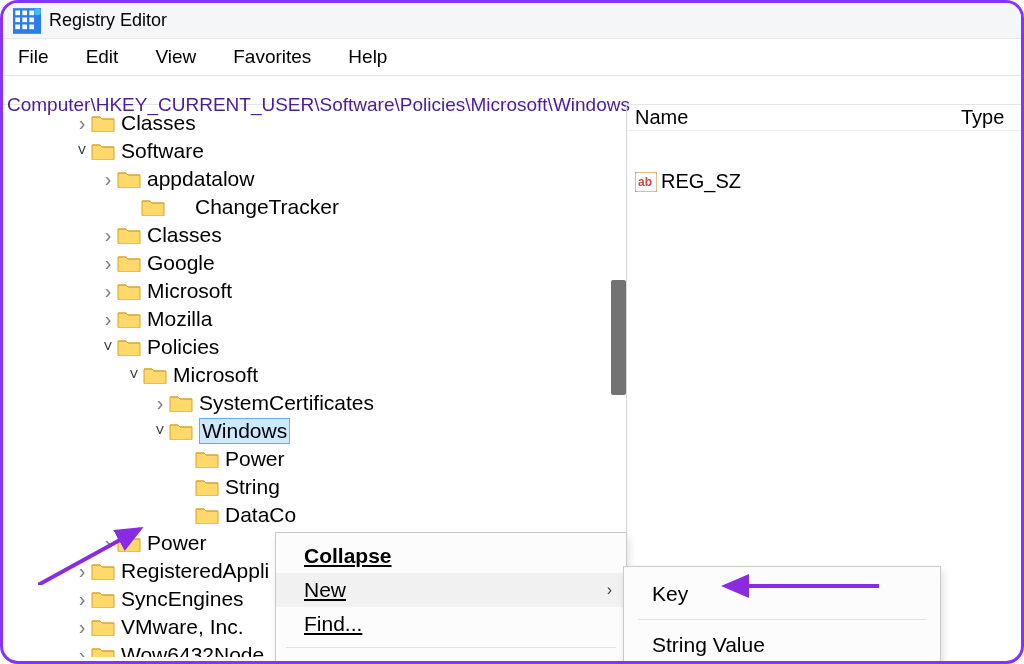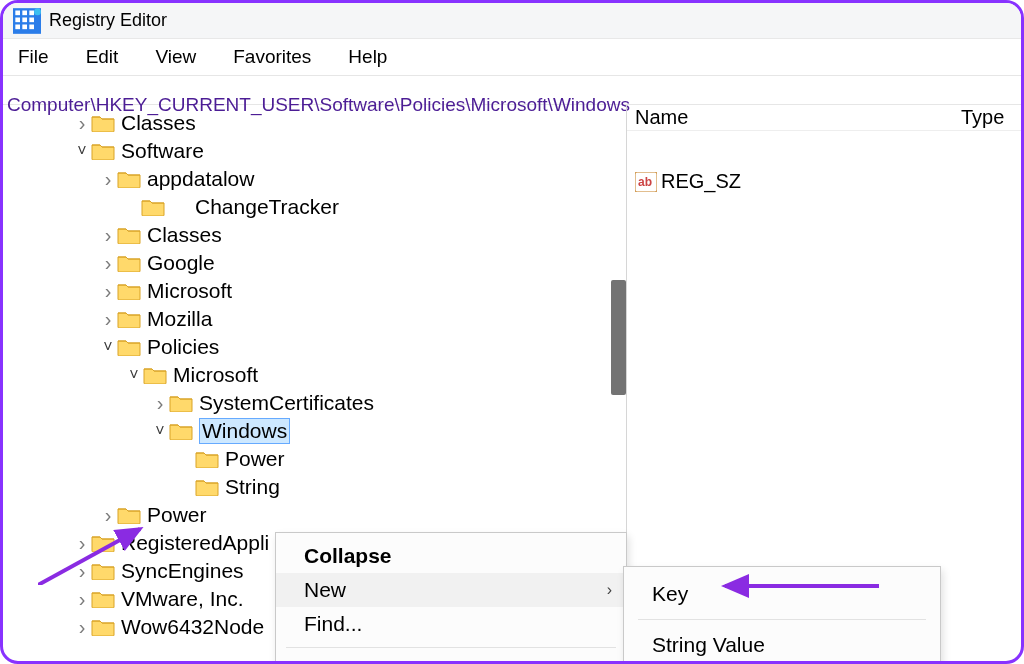--- a/index.html
+++ b/index.html
@@ -56,21 +56,21 @@
 
   
   .details .colheaders { height:26px; display:flex; align-items:center; border-bottom:1px solid #eee; font-size:20px; padding-left:8px; }
   .details .col-name { flex:1; }
   .details .col-type { width:60px; }
   .details .valrow { display:flex; align-items:center; font-size:20px; padding:2px 0 0 8px;margin-top:37px; }
   .abicon { width:22px; height:20px; margin-right:4px; display:inline-flex; }
 
   
   .contextmenu { position:absolute; left:272px; top:427px; width:352px; background:#fcfcfc; border:1px solid #c9c9c9; box-shadow: 2px 4px 8px rgba(0,0,0,0.12); padding:6px 0; z-index:20; }
-  .contextmenu .cm-item { height:34px; display:flex; align-items:center; padding:0 28px; font-size:21px; position:relative; }
+  .contextmenu .cm-item { height:34px; display:flex; align-items:center; padding:0 28px; font-size:21px; position:relative;text-decoration:underline; }
   .contextmenu .cm-sep { height:1px; background:#e2e2e2; margin:6px 10px; }
   .contextmenu .cm-bold { font-weight:700; }
   .contextmenu .cm-highlight { background:#f1f1f1; }
   .contextmenu .cm-highlight-box { position:absolute; border:3px solid #8a2be2; top:40px; left:6px; width:146px; height:34px; pointer-events:none; }
   .contextmenu .cm-arrow { position:absolute; right:14px; font-size:16px; color:#444; }
 
   
   .submenu { position:absolute; left:620px; top:461px; width:318px; background:#fcfcfc; border:1px solid #c9c9c9; box-shadow: 2px 4px 8px rgba(0,0,0,0.12); padding:8px 0; z-index:21; }
   .submenu .sm-item { height:38px; display:flex; align-items:center; padding:0 28px; font-size:21px; position:relative; }
   .submenu .sm-sep { height:1px; background:#e2e2e2; margin:6px 14px; }
@@ -252,20 +252,30 @@
           <div class="row" style="padding-left: 174px;">
             <span class="twisty"></span>
             <span class="folder">
               <svg viewBox="0 0 24 18">
                 <path d="M1 3 h8 l2 2 h12 v12 a1 1 0 0 1 -1 1 h-20 a1 1 0 0 1 -1 -1 z" fill="#ffd96b" stroke="#d9a327"></path>
                 <path d="M1 3 h8 l2 2 h12" fill="none" stroke="#d9a327"></path>
               </svg>
             </span>
             <span class="label">String</span>
           </div>
+          <div class="row" style="padding-left: 174px;">
+            <span class="twisty"></span>
+            <span class="folder">
+              <svg viewBox="0 0 24 18">
+                <path d="M1 3 h8 l2 2 h12 v12 a1 1 0 0 1 -1 1 h-20 a1 1 0 0 1 -1 -1 z" fill="#ffd96b" stroke="#d9a327"></path>
+                <path d="M1 3 h8 l2 2 h12" fill="none" stroke="#d9a327"></path>
+              </svg>
+            </span>
+            <span class="label">DataCo</span>
+          </div>
           <div class="row" style="padding-left: 96px;">
             <span class="twisty" style="font-size: 20px; color: rgb(122, 122, 122);">›</span>
             <span class="folder">
               <svg viewBox="0 0 24 18">
                 <path d="M1 3 h8 l2 2 h12 v12 a1 1 0 0 1 -1 1 h-20 a1 1 0 0 1 -1 -1 z" fill="#ffd96b" stroke="#d9a327"></path>
                 <path d="M1 3 h8 l2 2 h12" fill="none" stroke="#d9a327"></path>
               </svg>
             </span>
             <span class="label">Power</span>
           </div>

